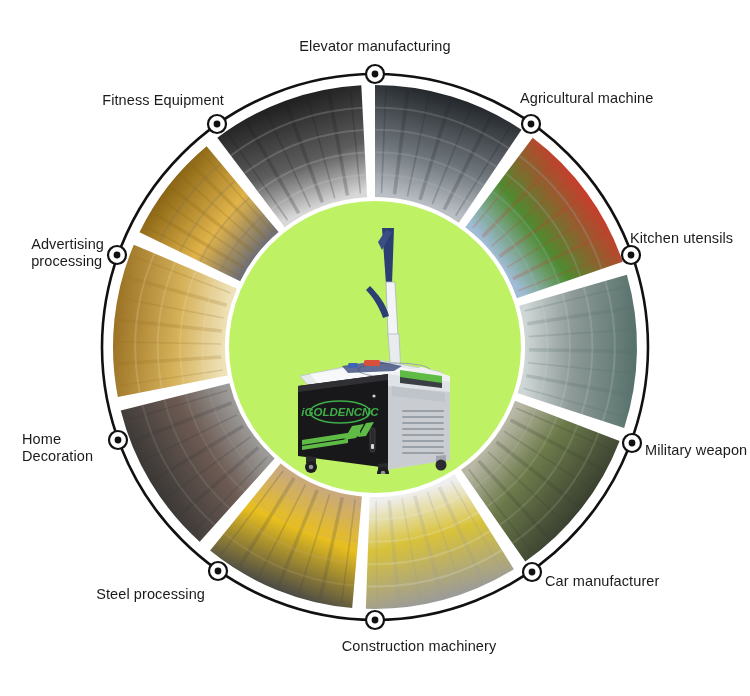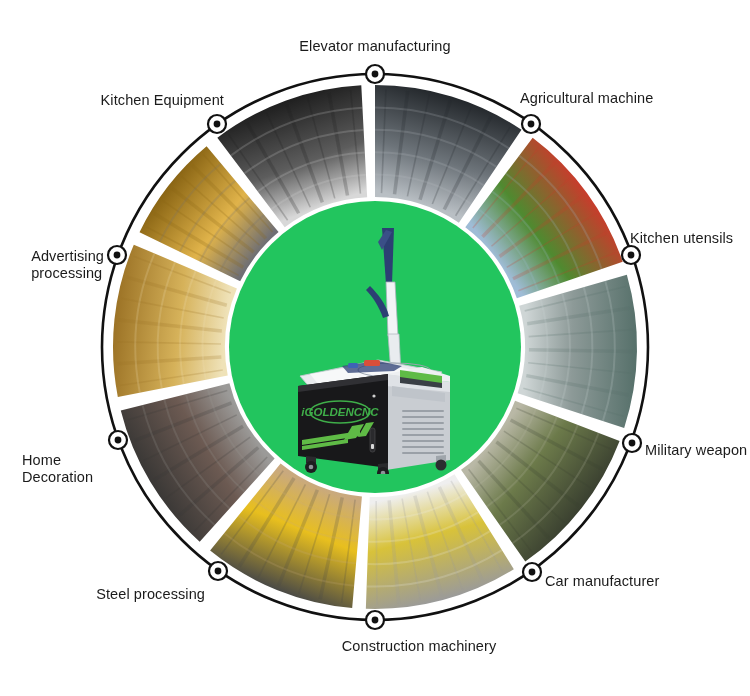--- a/index.html
+++ b/index.html
@@ -46,21 +46,21 @@
   
   #center-hub {
     position: absolute;
     left: 375px;
     top: 347px;
     width: 292px;
     height: 292px;
     margin-left: -146px;
     margin-top: -146px;
     border-radius: 50%;
-    background: #22c55e;
+    background: #bef264;
     z-index: 5;
   }
   #machine {
     position: absolute;
     left: 50%;
     top: 50%;
     width: 186px;
     height: 250px;
     margin-left: -93px;
     margin-top: -123px;
@@ -428,19 +428,19 @@
   </div>
 
   <div id="label-layer">
       <div class="node-label lbl-center" style="top: 38px; left: 0px; width: 750px; text-align: center; transform: translateX(0px);">Elevator manufacturing</div>
       <div class="node-label lbl-left" style="top: 90px; left: 520px;">Agricultural machine</div>
       <div class="node-label lbl-left" style="top: 230px; left: 630px;">Kitchen utensils</div>
       <div class="node-label lbl-left" style="top: 434px; left: 645px; margin-top: 8px;">Military weapon</div>
       <div class="node-label lbl-left" style="top: 573px; left: 545px;">Car manufacturer</div>
       <div class="node-label lbl-center" style="top: 638px; left: 0px; width: 750px; transform: translateX(0px); padding-left: 44px;">Construction machinery</div>
       <div class="node-label lbl-right" style="top: 586px; right: 545px; text-align: right;">Steel processing</div>
-      <div class="node-label lbl-right" style="top: 452px; right: 628px; padding-left: 22px;">Home Decoration</div>
-      <div class="node-label lbl-right" style="top: 248px; right: 646px;">Advertising
+      <div class="node-label lbl-right" style="top: 431px; right: 628px; padding-left: 22px;">Home Decoration</div>
+      <div class="node-label lbl-right" style="top: 236px; right: 646px;">Advertising
 processing</div>
-      <div class="node-label lbl-right" style="top: 92px; right: 526px;">Kitchen Equipment</div>
+      <div class="node-label lbl-right" style="top: 92px; right: 526px;">Fitness Equipment</div>
     </div>
 
 </div>
 
 </body></html>

